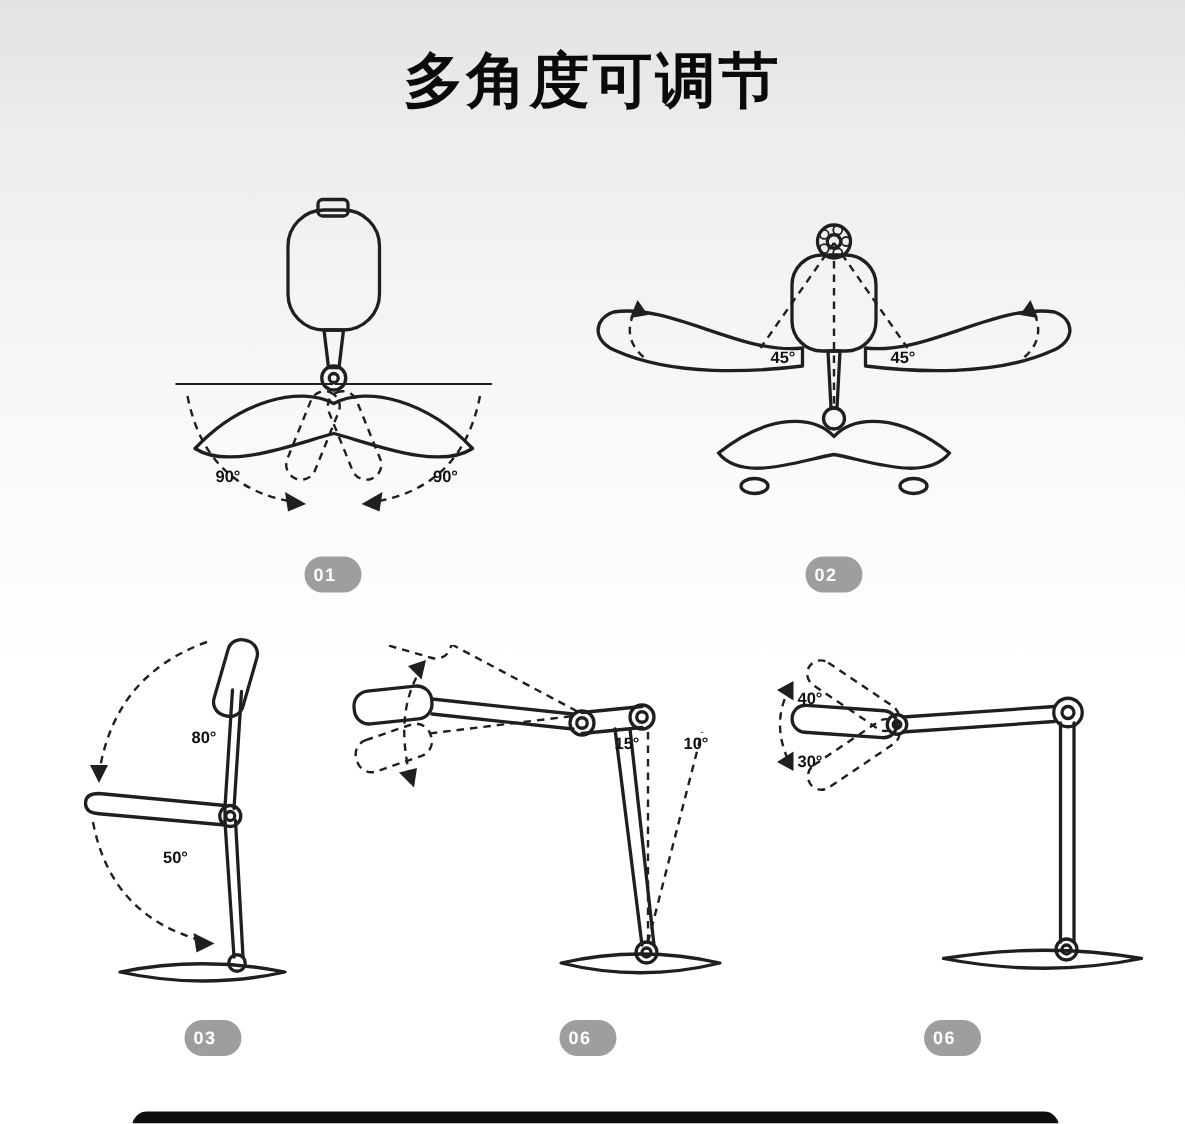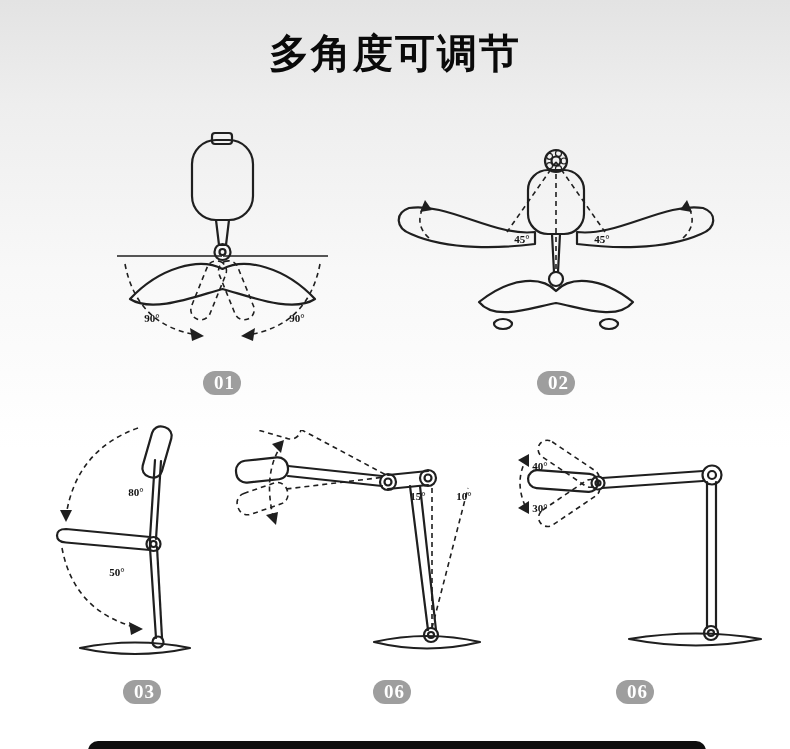--- a/index.html
+++ b/index.html
@@ -1,37 +1,37 @@
 <!DOCTYPE html>
 <html style="--line: #1f1f1f; --title: #0a0a0a; --badge-bg: #9e9e9e; --footer-bar: #0e0e0e;"><head>
 <meta charset="utf-8">
 <style>
   html,body{margin:0;padding:0;background:#fff;}
   .stage{
     position:relative;width:790px;height:749px;overflow:hidden;
-    font-family:Liberation Serif, serif;
+    font-family:Liberation Sans, sans-serif;
     background:linear-gradient(180deg,#e3e3e3 0%,#eeeeee 14%,#f8f8f8 36%,#ffffff 60%,#ffffff 100%);
     color:var(--line,#1f1f1f);
   }
   .title{
     position:absolute;left:0;top:26px;width:100%;margin:0;
     text-align:center;font-size:40px;font-weight:800;letter-spacing:2px;
     color:var(--title, #0a0a0a);
   }
   .art{position:absolute;color:var(--line,#1f1f1f);}
   .angle{
     position:absolute;transform:translate(-50%,-50%);
     font-size:11px;font-weight:600;color:#111;white-space:nowrap;
   }
   .badge{
     position:absolute;transform:translate(-50%,-50%);
     min-width:38px;height:24px;padding:0 6px;box-sizing:border-box;
     background:var(--badge-bg,#9e9e9e);color:#fff;border-radius:13px;
-    display:flex;align-items:center;justify-content:flex-end;
-    font-size:19px;font-weight:700;letter-spacing:1px;
+    display:flex;align-items:center;justify-content:flex-start;
+    font-size:12px;font-weight:700;letter-spacing:1px;
   }
   .footer-bar{
     position:absolute;left:88px;top:741px;width:618px;height:10px;
     background:var(--footer-bar,#0e0e0e);border-radius:10px 10px 0 0;
   }
 </style>
 </head>
 <body>
 
 <div class="stage">

